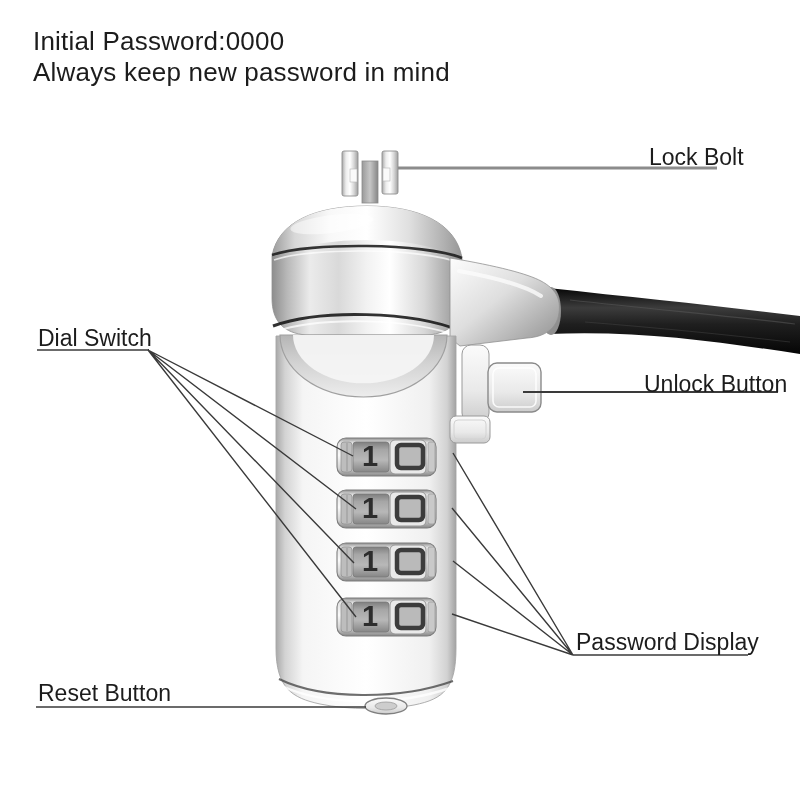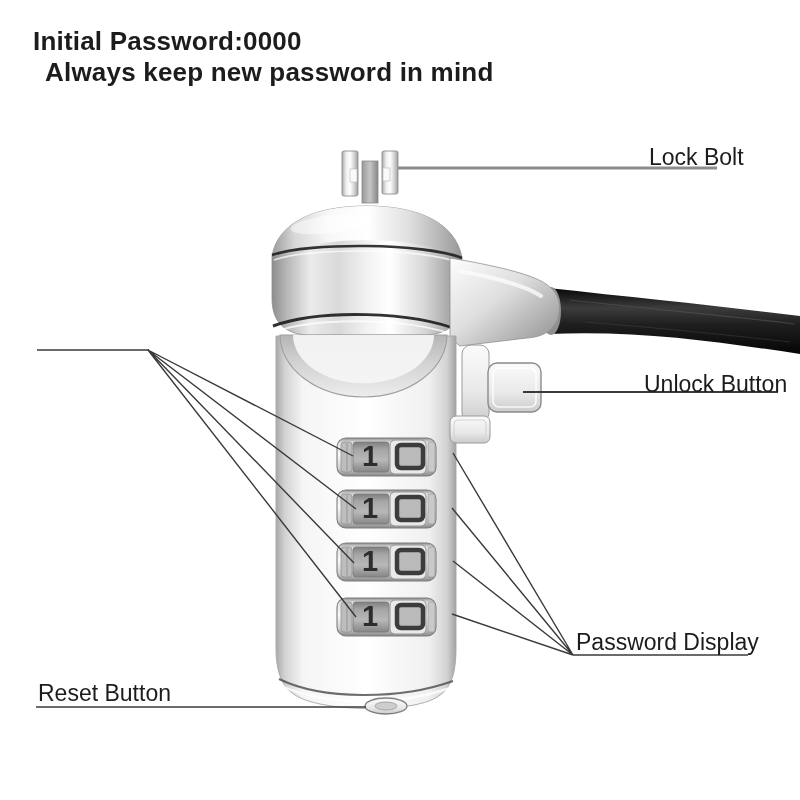--- a/index.html
+++ b/index.html
@@ -3,21 +3,21 @@
 <meta charset="utf-8">
 <style>
   html,body { margin:0; padding:0; background:#ffffff; }
   #canvas {
     position:relative; width:800px; height:800px; background:#ffffff;
     font-family:"Liberation Sans", sans-serif; overflow:hidden;
   }
   #canvas svg { position:absolute; left:0; top:0; }
   .note {
     position:absolute; color:#1c1c1c; font-size:26px; line-height:1.2;
-    white-space:nowrap; letter-spacing:0.2px;font-weight:bold;
+    white-space:nowrap; letter-spacing:0.2px;
   }
   .callout {
     position:absolute; color:#1c1c1c; font-size:23px; line-height:1.15;
     white-space:nowrap;
   }
   .dial-digit {
     font-family:"Liberation Sans", sans-serif; font-weight:bold;
   }
 </style>
 </head>
@@ -205,20 +205,21 @@
       <line x1="37" y1="350" x2="148" y2="350"></line>
       <path d="M148,350 L353,456 M148,350 L356,509 M148,350 L354,563 M148,350 L356,617"></path>
       <line x1="523" y1="392" x2="778" y2="392" stroke-width="2"></line>
       <line x1="573" y1="655" x2="748" y2="655" stroke-width="1.6"></line>
       <path d="M573,655 L453,453 M573,655 L452,508 M573,655 L453,561 M573,655 L452,614"></path>
       <line x1="36" y1="707" x2="366" y2="707"></line>
     </g>
   </svg>
 
   <div class="note" style="left:33px; top:26px;">Initial Password:0000</div>
-  <div class="note" style="left:33px; top:57px;margin-left:12px;">Always keep new password in mind</div>
+  <div class="note" style="left:33px; top:57px;">Always keep new password in mind</div>
 
   <div class="callout" style="left:621px; top:144px;margin-left:28px;">Lock Bolt</div>
+  <div class="callout" style="left:38px; top:325px;">Dial Switch</div>
   <div class="callout" style="left:644px; top:371px;text-align:right;">Unlock Button</div>
   <div class="callout" style="left:38px; top:680px;">Reset Button</div>
   <div class="callout" style="left:576px; top:629px;">Password Display</div>
 
 </div>
 
 </body></html>

